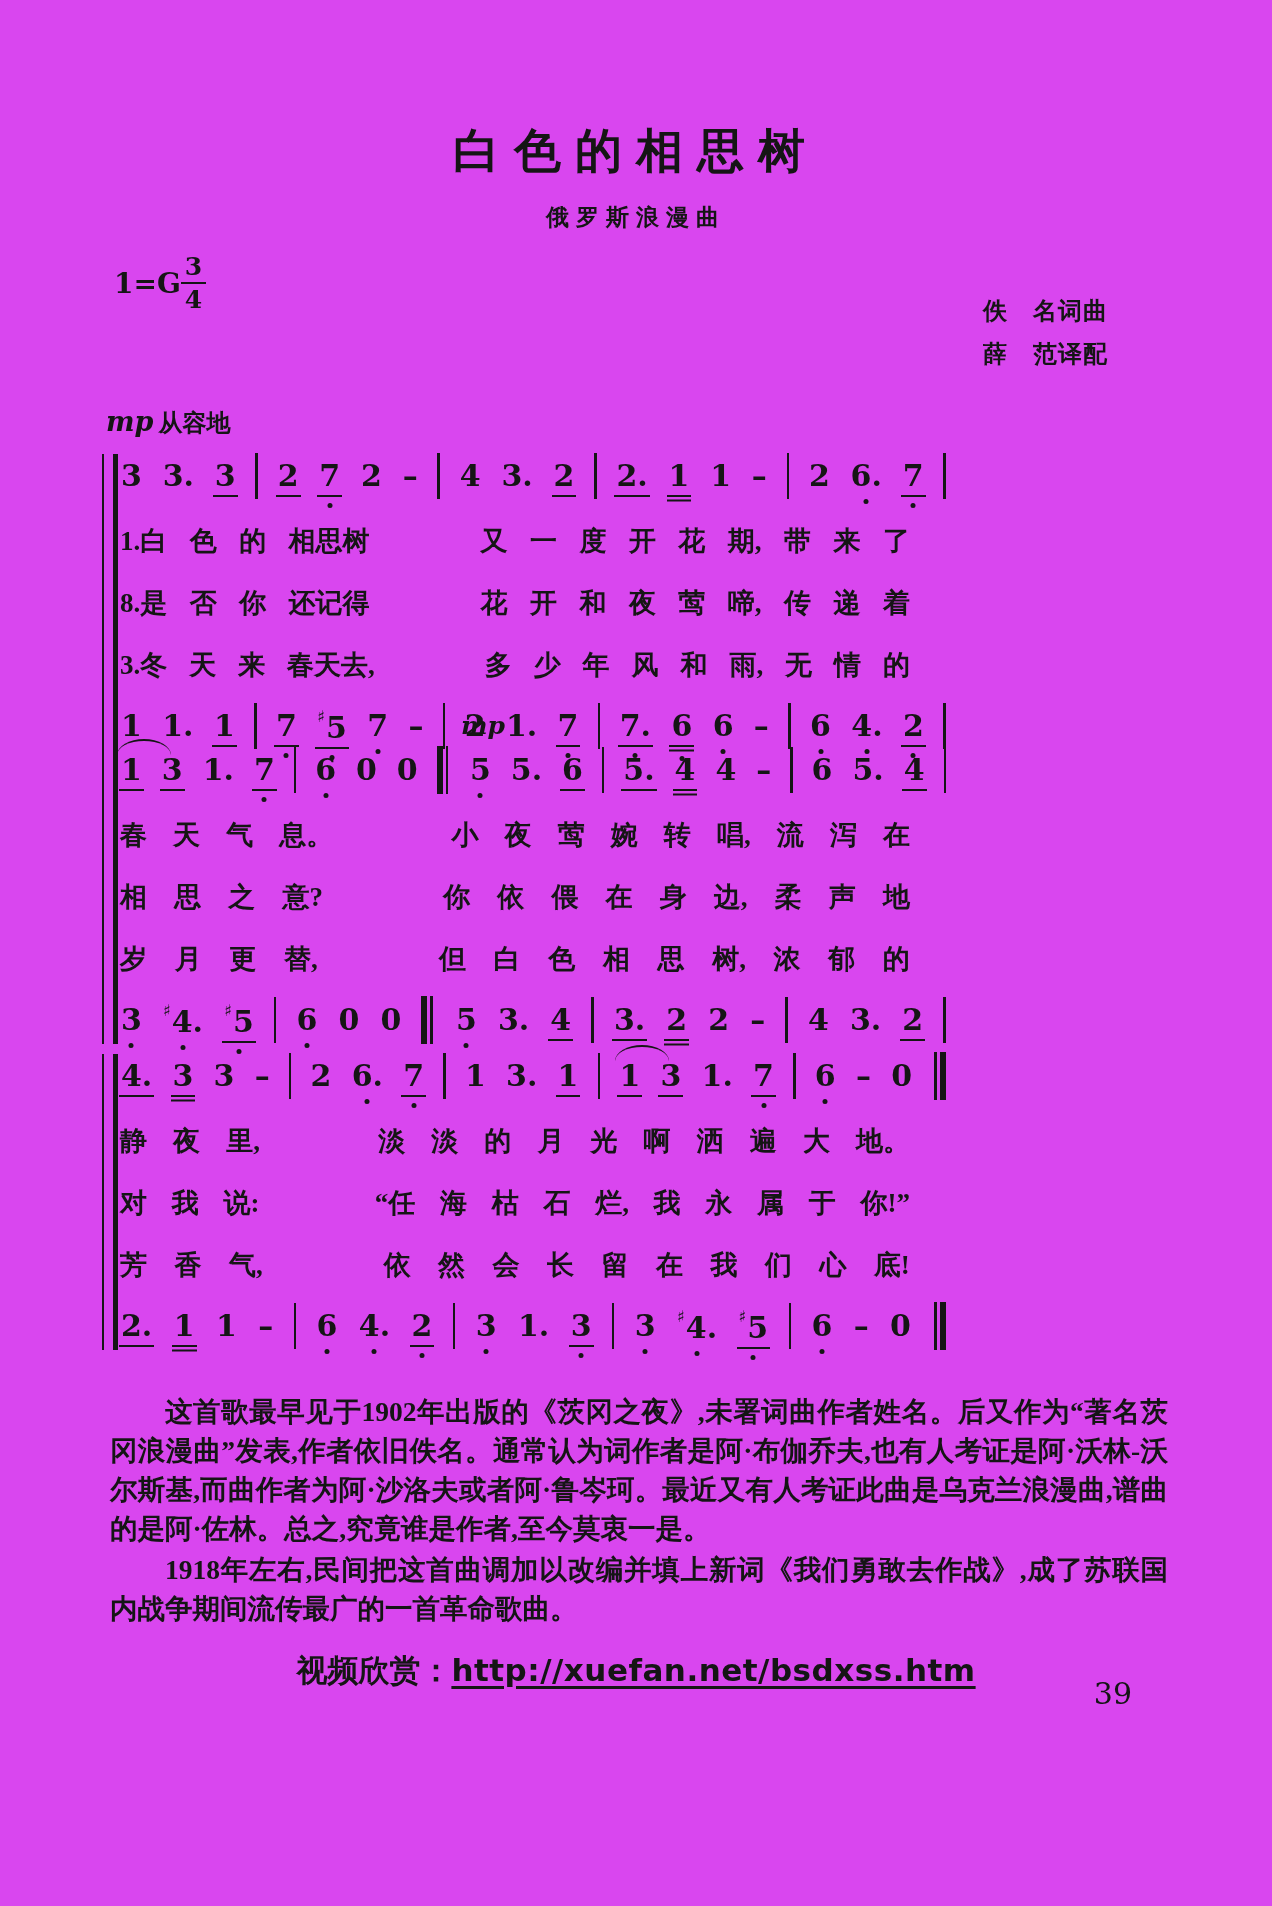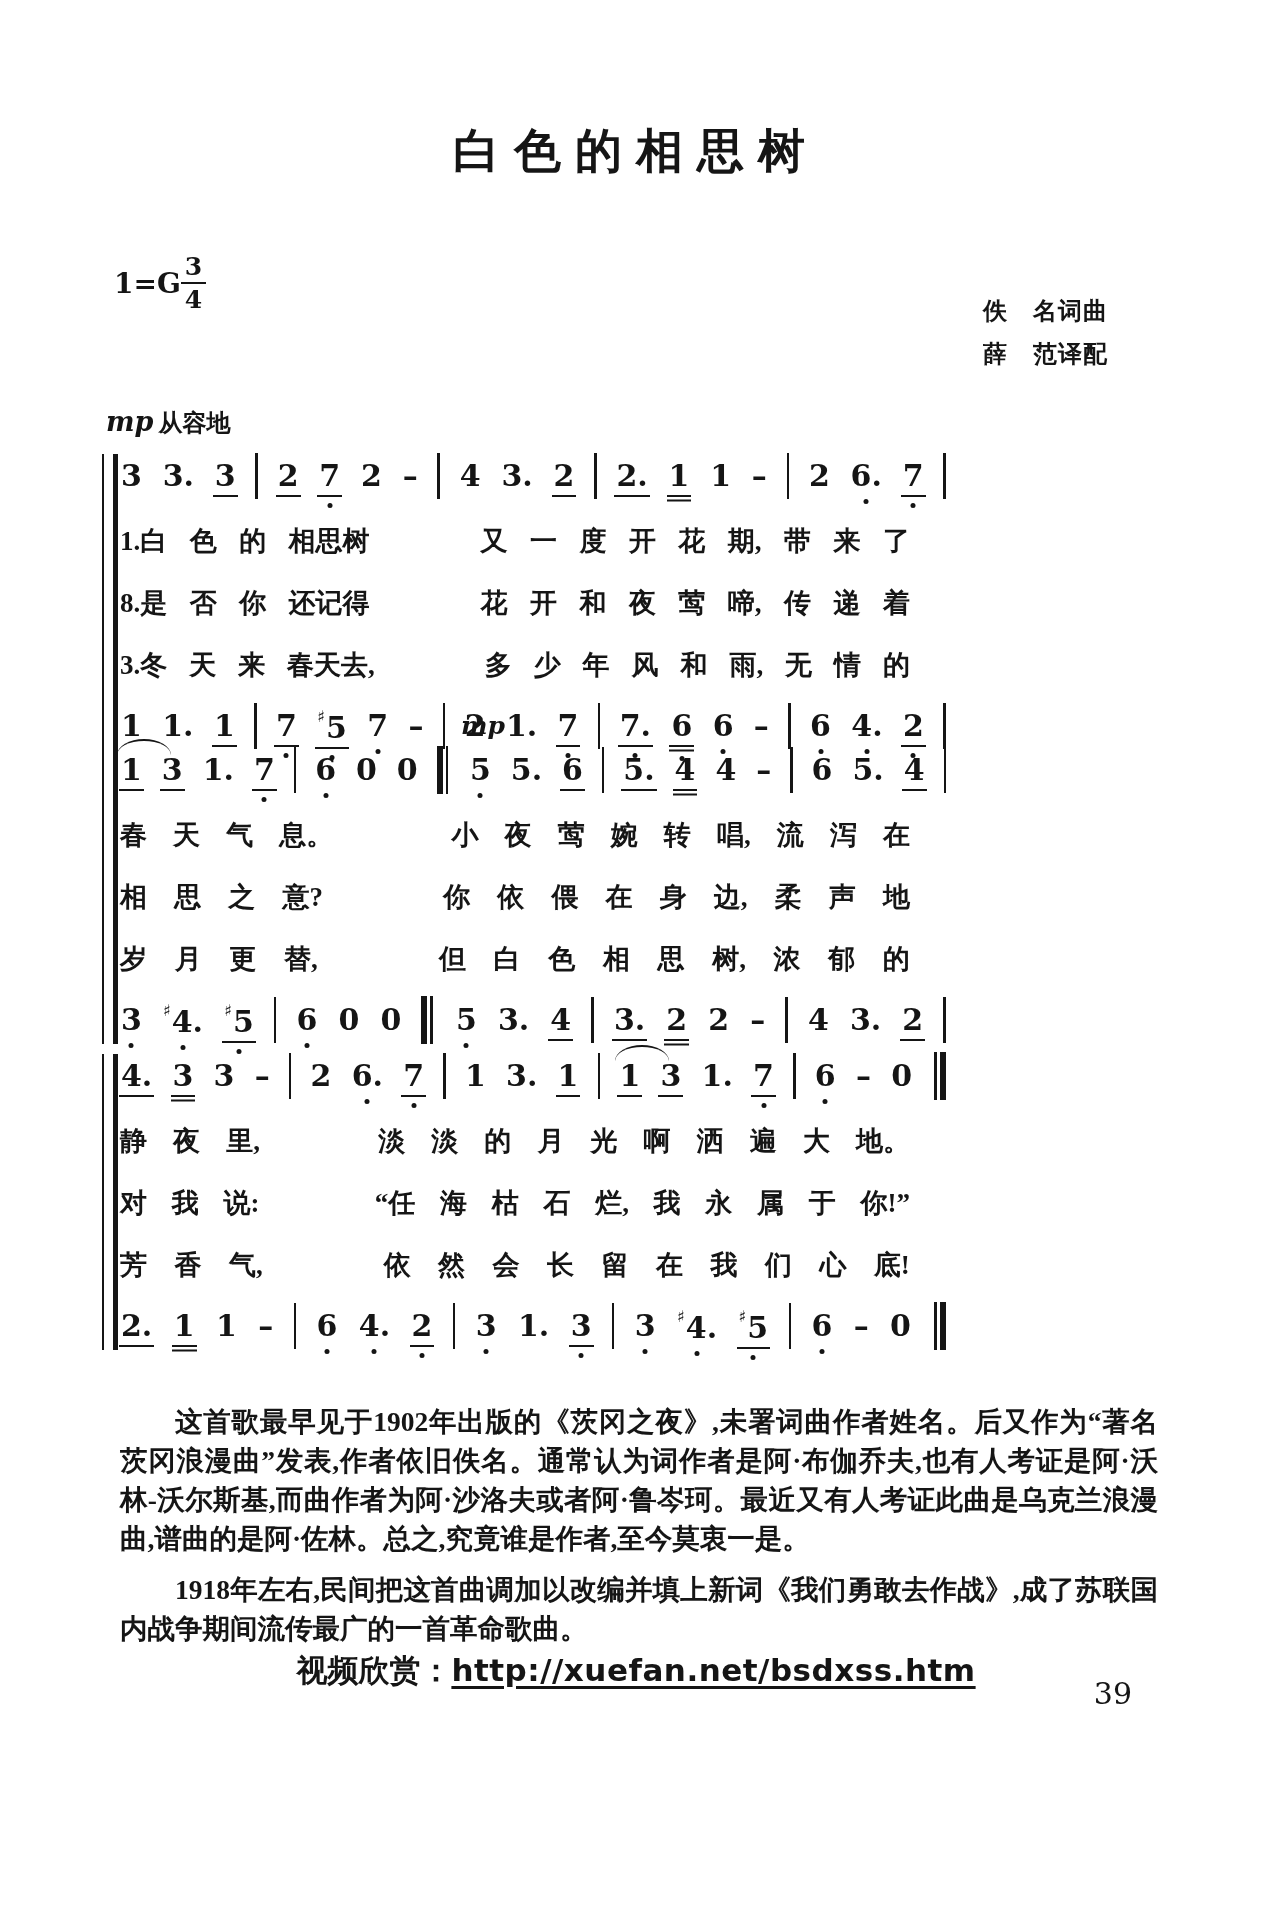--- a/index.html
+++ b/index.html
@@ -1,16 +1,16 @@
 <!DOCTYPE html>
 <html><head>
 <meta charset="utf-8">
 <style>
   html,body{margin:0;padding:0;background:#e8e8e6;}
-  .sheet{position:relative;width:1272px;height:1906px;margin:0 auto;background:#ffffff;color:#151515;
+  .sheet{position:relative;width:1272px;height:1906px;margin:0 auto;background:#d946ef;color:#151515;
          font-family:"Liberation Serif",serif;overflow:hidden;}
 
   
   .title{position:absolute;top:120px;left:0;width:100%;text-align:center;margin:0;
          font-size:47px;font-weight:700;letter-spacing:14px;}
   .subtitle{position:absolute;top:202px;left:0;width:100%;text-align:center;
          font-size:23px;font-weight:700;letter-spacing:7px;}
   .keysig{position:absolute;left:114px;top:254px;display:flex;align-items:center;gap:0;
          font-family:"DejaVu Serif",serif;font-weight:700;font-size:28px;}
   .frac{display:inline-flex;flex-direction:column;align-items:center;line-height:1;font-size:25px;}
@@ -52,34 +52,35 @@
   .bdots{display:flex;flex-direction:column;gap:8px;}
   .bdots b{width:5px;height:5px;border-radius:50%;background:#151515;}
   .lrow{display:flex;justify-content:space-between;align-items:baseline;height:43px;
          font-size:27px;font-weight:700;padding-right:36px;margin-top:19px;}
   .syl{white-space:nowrap;}
   .lgap{width:66px;flex:0 0 auto;}
 
   
   .notes{position:absolute;left:108px;top:1390px;width:1062px;font-size:27.5px;
          line-height:39px;text-align:justify;font-weight:700;}
-  .notes p{margin:12px;text-indent:2em;}
+  .notes p{margin:2px;text-indent:2em;}
   .video{position:absolute;top:1650px;left:0;width:100%;text-align:center;
          font-size:31px;font-weight:700;}
   .video a{color:#151515;text-decoration:underline;text-decoration-thickness:2.5px;
          text-underline-offset:5px;font-family:"DejaVu Sans",sans-serif;letter-spacing:.5px;}
   .pageno{position:absolute;top:1676px;right:140px;font-size:30px;
          font-family:"DejaVu Serif",serif;}
 </style>
 </head>
 <body>
 
 <div class="sheet">
 
   <h1 class="title">白色的相思树</h1>
+  <div class="subtitle">俄罗斯浪漫曲</div>
 
   <div class="keysig">
     <span>1=G</span>
     <span class="frac">
       <span class="num">3</span>
       <span class="den">4</span>
     </span>
   </div>
 
   <div class="credits">

